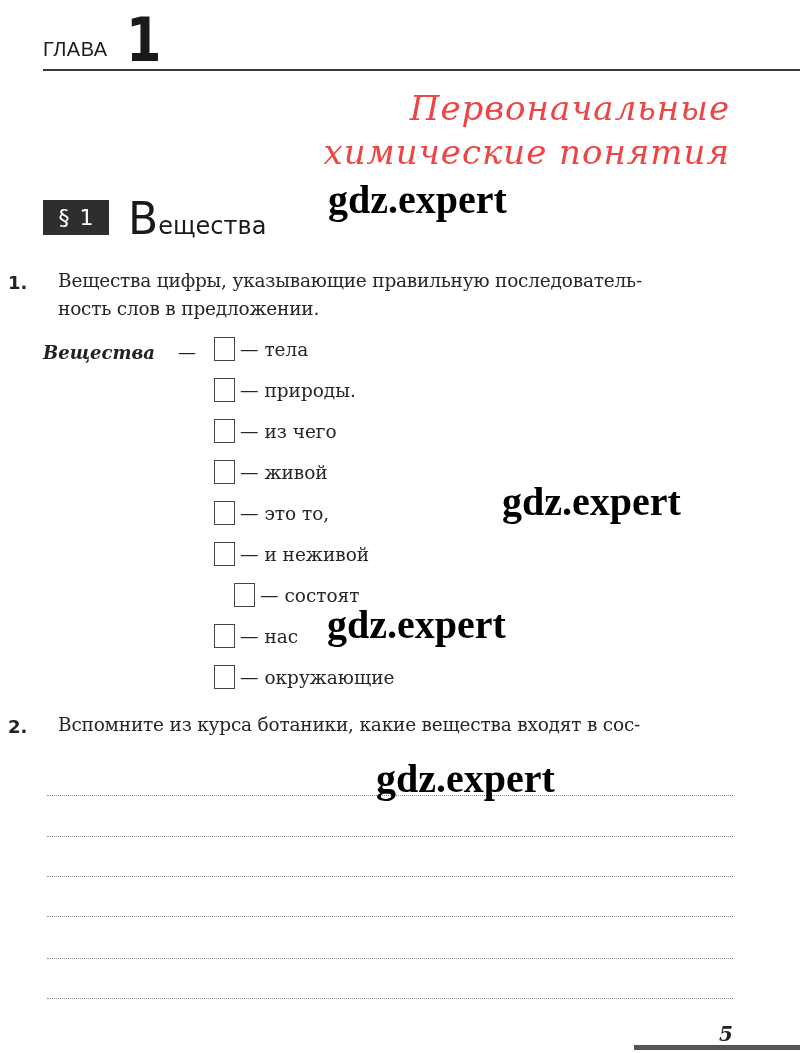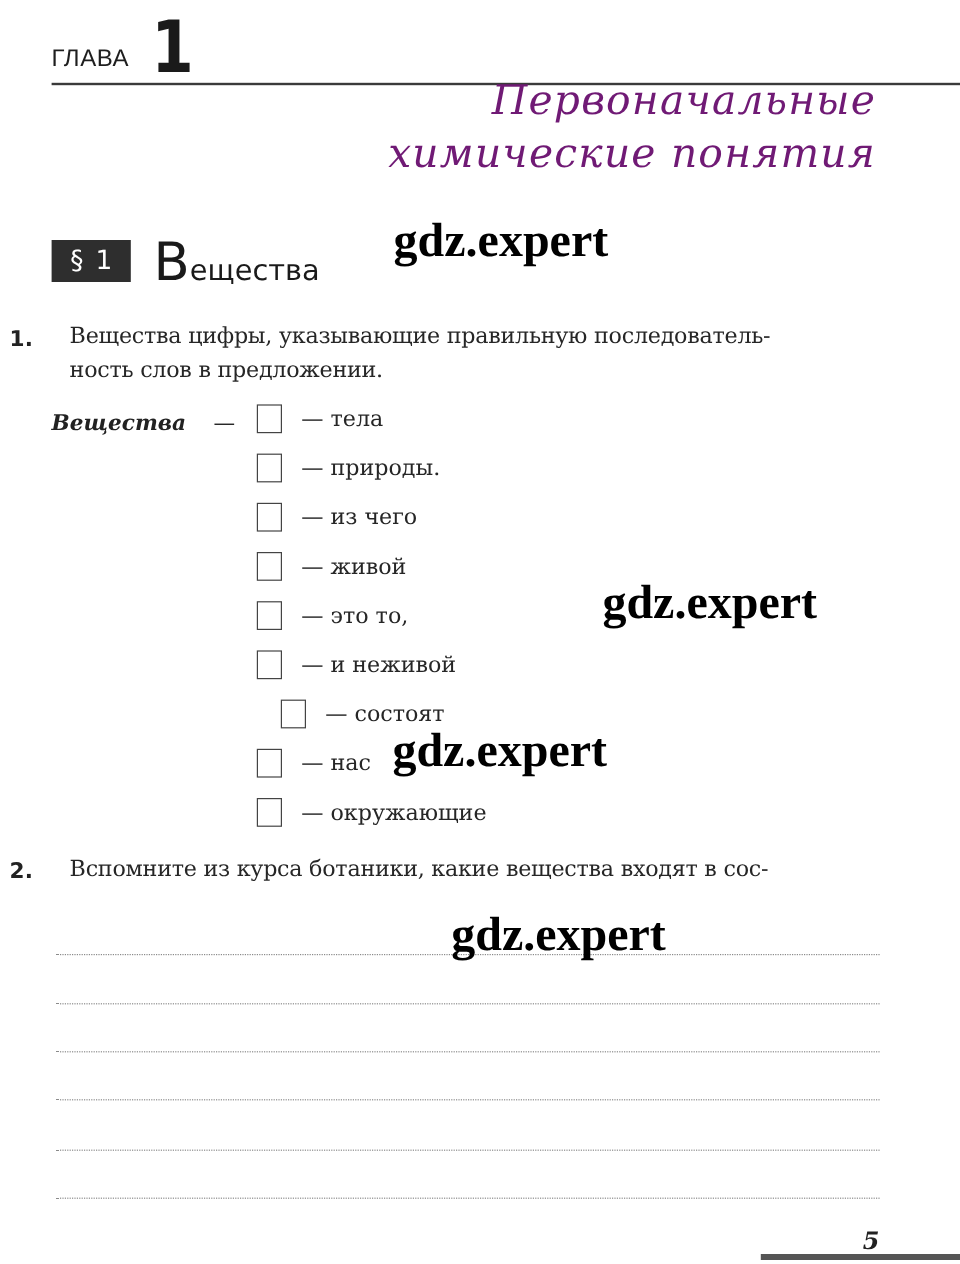--- a/index.html
+++ b/index.html
@@ -15,23 +15,23 @@
     }
     .chapter-number {
       left: 126px; top: 10px; font-family: "DejaVu Sans", sans-serif;
       font-weight: bold; font-size: 60px; line-height: 60px; color: #1a1a1a;
       transform: scaleX(0.85); transform-origin: left top;
     }
     .chapter-rule {
       left: 43px; top: 69px; width: 757px; height: 2px; background: #3a3a3a;
     }
     .chapter-title {
-      right: 70px; top: 62px; text-align: right;
+      right: 70px; top: 86px; text-align: right;
       font-family: "DejaVu Serif", serif; font-style: italic;
-      font-size: 34px; line-height: 44px; color: #701a75; letter-spacing: 1px;
+      font-size: 34px; line-height: 44px; color: #ef4444; letter-spacing: 1px;
     }
     .section-badge {
       left: 43px; top: 200px; width: 66px; height: 35px; background: #2e2e2e;
       color: #fff; font-family: "DejaVu Sans", sans-serif; font-size: 22px;
       display: flex; align-items: center; justify-content: center; gap: 10px;
     }
     .section-title {
       left: 128px; top: 193px; font-family: "DejaVu Sans", sans-serif;
       color: #1a1a1a;
     }
@@ -49,21 +49,21 @@
       left: 43px; top: 342px; font-family: "DejaVu Serif", serif;
       font-style: italic; font-weight: bold; font-size: 18px; color: #222;
     }
     .lead-dash { left: 178px; top: 342px; font-size: 18px; color: #222; }
     .row { left: 214px; display: flex; align-items: center; height: 28px; }
     .box {
       width: 21px; height: 24px; border: 1.5px solid #444; background: #fff;
       box-sizing: border-box;
     }
     .row-text {
-      margin-left: 16px; font-size: 18.5px; color: #262626;
+      margin-left: 5px; font-size: 18.5px; color: #262626;
       font-family: "DejaVu Serif", serif;
     }
     .watermark {
       font-family: "Liberation Serif", serif; font-weight: bold;
       font-size: 40px; color: #000000;
     }
     .write-line {
       left: 47px; width: 686px; height: 0;
       border-top: 1.5px dotted #8a8a8a;
     }

